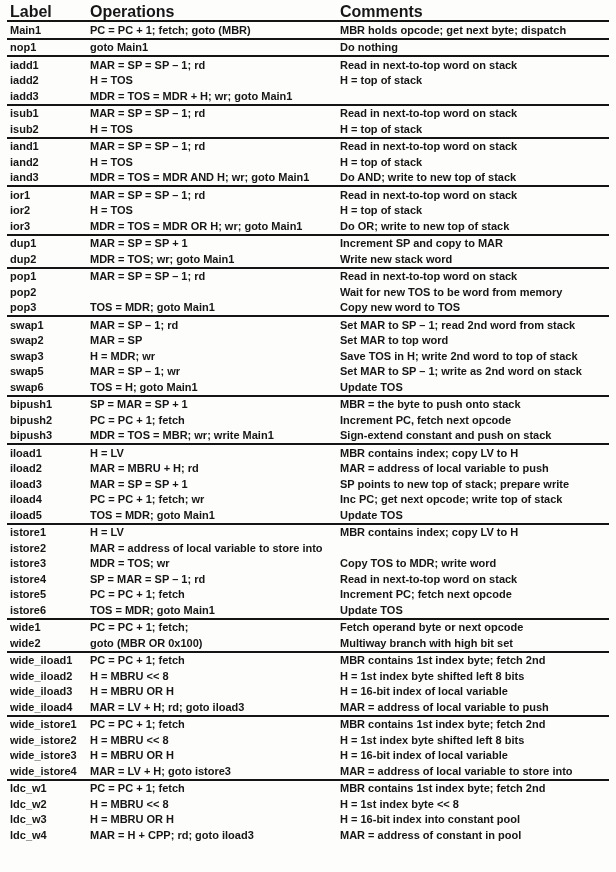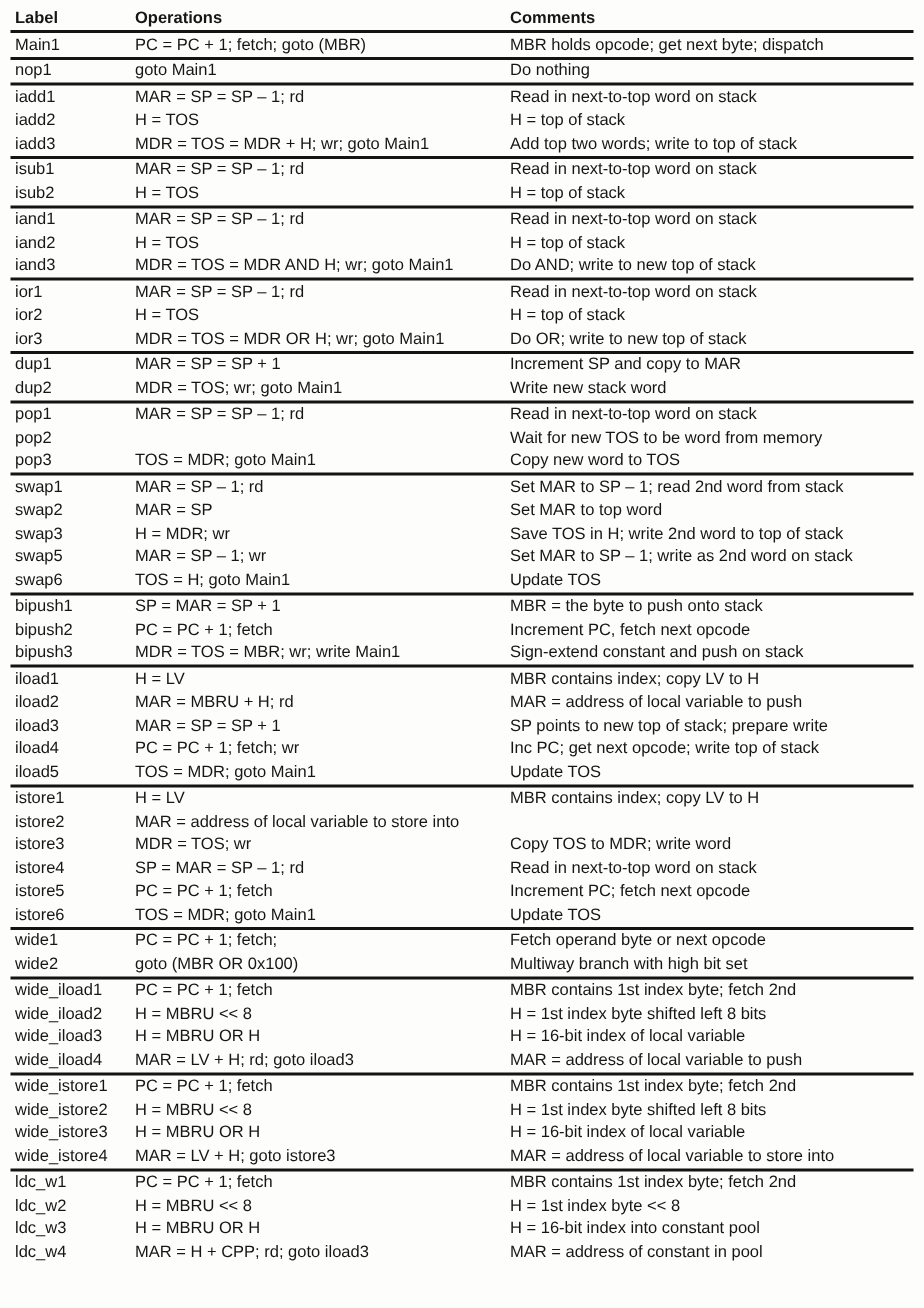--- a/index.html
+++ b/index.html
@@ -20,35 +20,36 @@
     position: absolute;
     left: 7px;
     top: 4px;
     width: 602px;
   }
   .header-row {
     display: flex;
     align-items: center;
     height: 16px;
     font-weight: bold;
-    font-size: 11px;
+    font-size: 16px;
     border-bottom: 2px solid #141414;
   }
   .group {
     border-bottom: 2px solid #141414;
   }
   .group:last-child {
     border-bottom: none;
   }
   .row {
     display: flex;
     align-items: center;
     height: 15.5px;
     font-size: 11px;
     white-space: nowrap;
+    font-weight: bold;
   }
   .c1 {
     width: 80px;
     padding-left: 3px;
     flex-shrink: 0;
     overflow: hidden;
   }
   .c2 {
     width: 250px;
     flex-shrink: 0;
@@ -91,21 +92,20 @@
             <span class="c3">Read in next-to-top word on stack</span>
           </div>
           <div class="row">
             <span class="c1">iadd2</span>
             <span class="c2">H = TOS</span>
             <span class="c3">H = top of stack</span>
           </div>
           <div class="row">
             <span class="c1">iadd3</span>
             <span class="c2">MDR = TOS = MDR + H; wr; goto Main1</span>
-            <span class="c3">Add top two words; write to top of stack</span>
           </div>
         </div>
         <div class="group">
           <div class="row">
             <span class="c1">isub1</span>
             <span class="c2">MAR = SP = SP – 1; rd</span>
             <span class="c3">Read in next-to-top word on stack</span>
           </div>
           <div class="row">
             <span class="c1">isub2</span>

